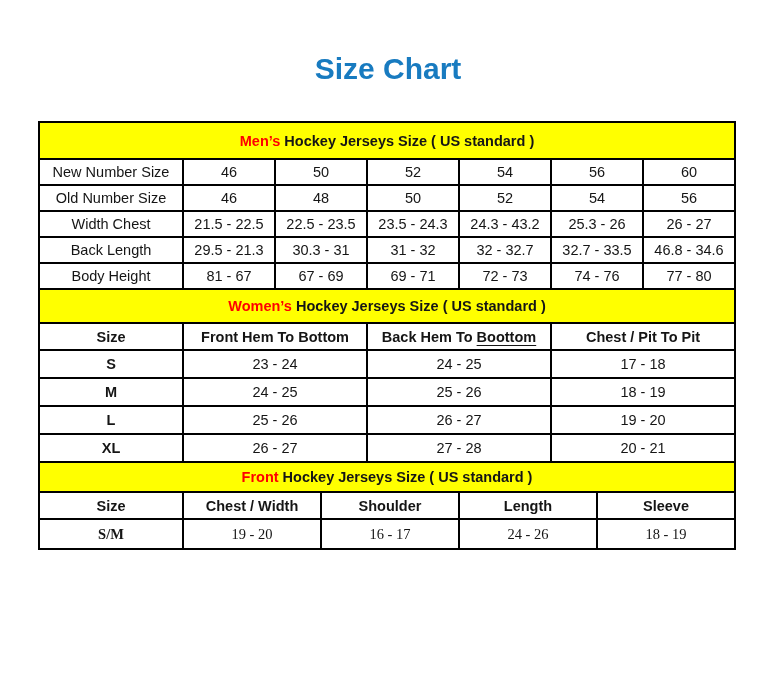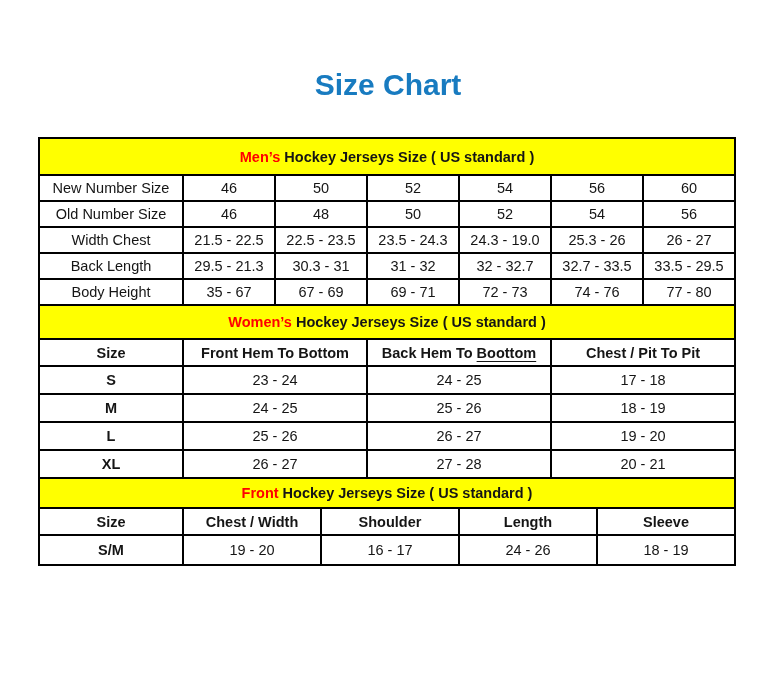--- a/index.html
+++ b/index.html
@@ -7,21 +7,20 @@
     padding: 0;
     background: #ffffff;
     font-family: "Liberation Sans", sans-serif;
   }
   .page {
     position: relative;
     width: 776px;
     height: 557px;
     overflow: hidden;
     background: #ffffff;
-    margin-top: 16px;
   }
   .title {
     margin: 52px 0 0 0;
     width: 776px;
     text-align: center;
     font-size: 30px;
     line-height: 34px;
     font-weight: bold;
     color: #187BC0;
   }
@@ -58,21 +57,21 @@
   .womens .band-cell { height: 32px; }
   .youth .band-cell { height: 28px; }
   .band-accent { color: #FF0000; }
   .header-row td {
     font-weight: bold;
     font-size: 15px;
     height: 25px;
   }
   .mens   .data-row td { height: 24px; }
   .womens .data-row td { height: 26px; }
-  .youth  .data-row td { height: 28px; }
+  .youth  .data-row td { height: 28px; font-family: Liberation Serif, serif; }
   .labels-bold .data-row td:first-child { font-weight: bold; }
   .squiggle {
     text-decoration-line: underline;
     text-decoration-style: wavy;
     text-decoration-color: #D23B2E;
     text-decoration-thickness: 1px;
     text-underline-offset: 3px;
     text-decoration: underline;
   }
 </style>
@@ -112,36 +111,36 @@
             <td>50</td>
             <td>52</td>
             <td>54</td>
             <td>56</td>
           </tr>
           <tr class="data-row">
             <td>Width Chest</td>
             <td>21.5 - 22.5</td>
             <td>22.5 - 23.5</td>
             <td>23.5 - 24.3</td>
-            <td>24.3 - 19.0</td>
+            <td>24.3 - 43.2</td>
             <td>25.3 - 26</td>
             <td>26 - 27</td>
           </tr>
           <tr class="data-row">
             <td>Back Length</td>
             <td>29.5 - 21.3</td>
             <td>30.3 - 31</td>
             <td>31 - 32</td>
             <td>32 - 32.7</td>
             <td>32.7 - 33.5</td>
-            <td>33.5 - 29.5</td>
+            <td>46.8 - 34.6</td>
           </tr>
           <tr class="data-row">
             <td>Body Height</td>
-            <td>35 - 67</td>
+            <td>81 - 67</td>
             <td>67 - 69</td>
             <td>69 - 71</td>
             <td>72 - 73</td>
             <td>74 - 76</td>
             <td>77 - 80</td>
           </tr>
         </tbody>
       </table>
     <table class="size-table womens labels-bold">
         <colgroup>

